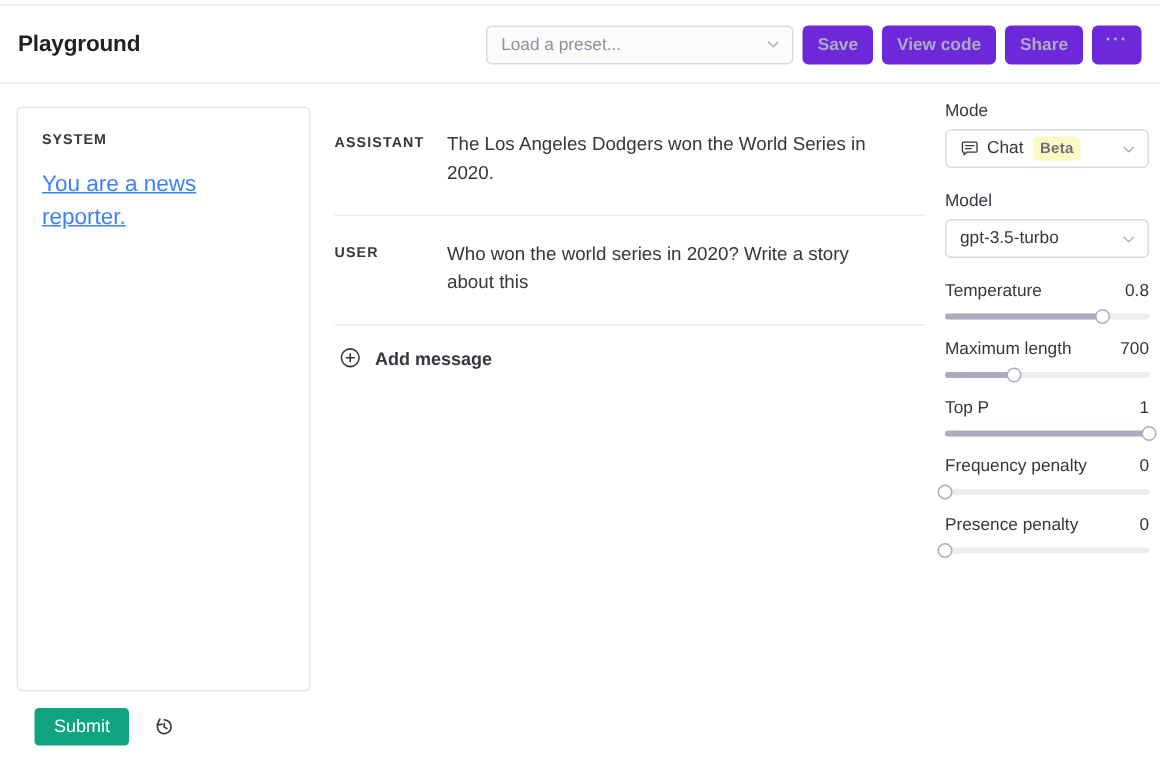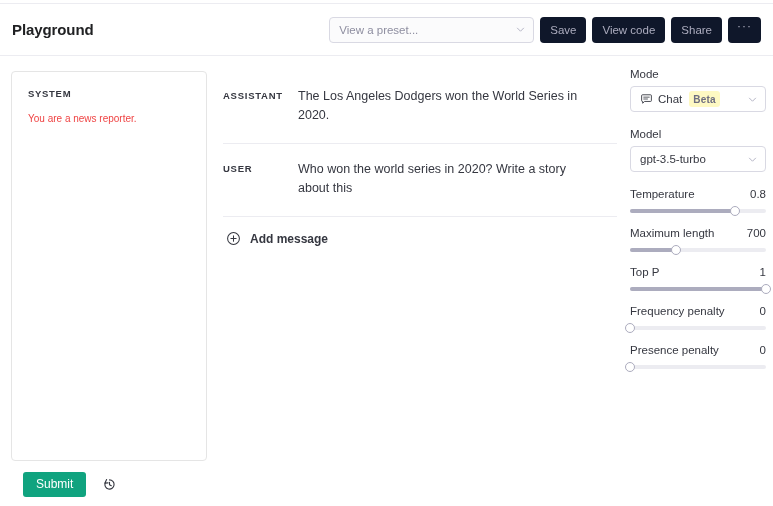--- a/index.html
+++ b/index.html
@@ -73,28 +73,29 @@
   }
   .preset-select .chev {
     margin-left: auto;
     display: flex;
     align-items: center;
   }
 
   .ghost-btn {
     height: 26px;
     border-radius: 4px;
-    background: #0f172a;
+    background: #6d28d9;
     display: flex;
     align-items: center;
     justify-content: center;
     padding: 0 10px;
     font-size: 11.5px;
     color: #acacbe;
     white-space: nowrap;
+    font-weight: bold;
   }
   .ghost-btn.dots {
     padding: 0 9px;
     letter-spacing: 1px;
     font-size: 12px;
     line-height: 4px;
     padding-bottom: 7px;
   }
 
   
@@ -112,23 +113,24 @@
 
   .panel-label {
     font-size: 9.5px;
     font-weight: bold;
     letter-spacing: 0.7px;
     color: #353740;
     margin-bottom: 13px;
   }
 
   .system-text {
-    font-size: 10px;
-    color: #ef4444;
+    font-size: 15px;
+    color: #3b82f6;
     line-height: 1.45;
+    text-decoration: underline;
   }
 
   
   .submit-row {
     position: absolute;
     left: 11px;
     top: 472px;
     display: flex;
     align-items: center;
     gap: 14px;
@@ -310,21 +312,21 @@
 <div id="app">
 
   <div class="top-hairline"></div>
 
   <div class="header">
     <div class="page-title">Playground</div>
 
     <div class="header-right">
 
       <div class="preset-select">
-        <span>View a preset...</span>
+        <span>Load a preset...</span>
         <span class="chev">
           <svg width="11" height="11" viewBox="0 0 16 16" fill="none">
             <path d="M3.5 6 L8 10.5 L12.5 6" stroke="#acacbe" stroke-width="1.3" stroke-linecap="round" stroke-linejoin="round"></path>
           </svg>
         </span>
       </div>
 
       <div class="ghost-btn">Save</div>
       <div class="ghost-btn">View code</div>
       <div class="ghost-btn">Share</div>

